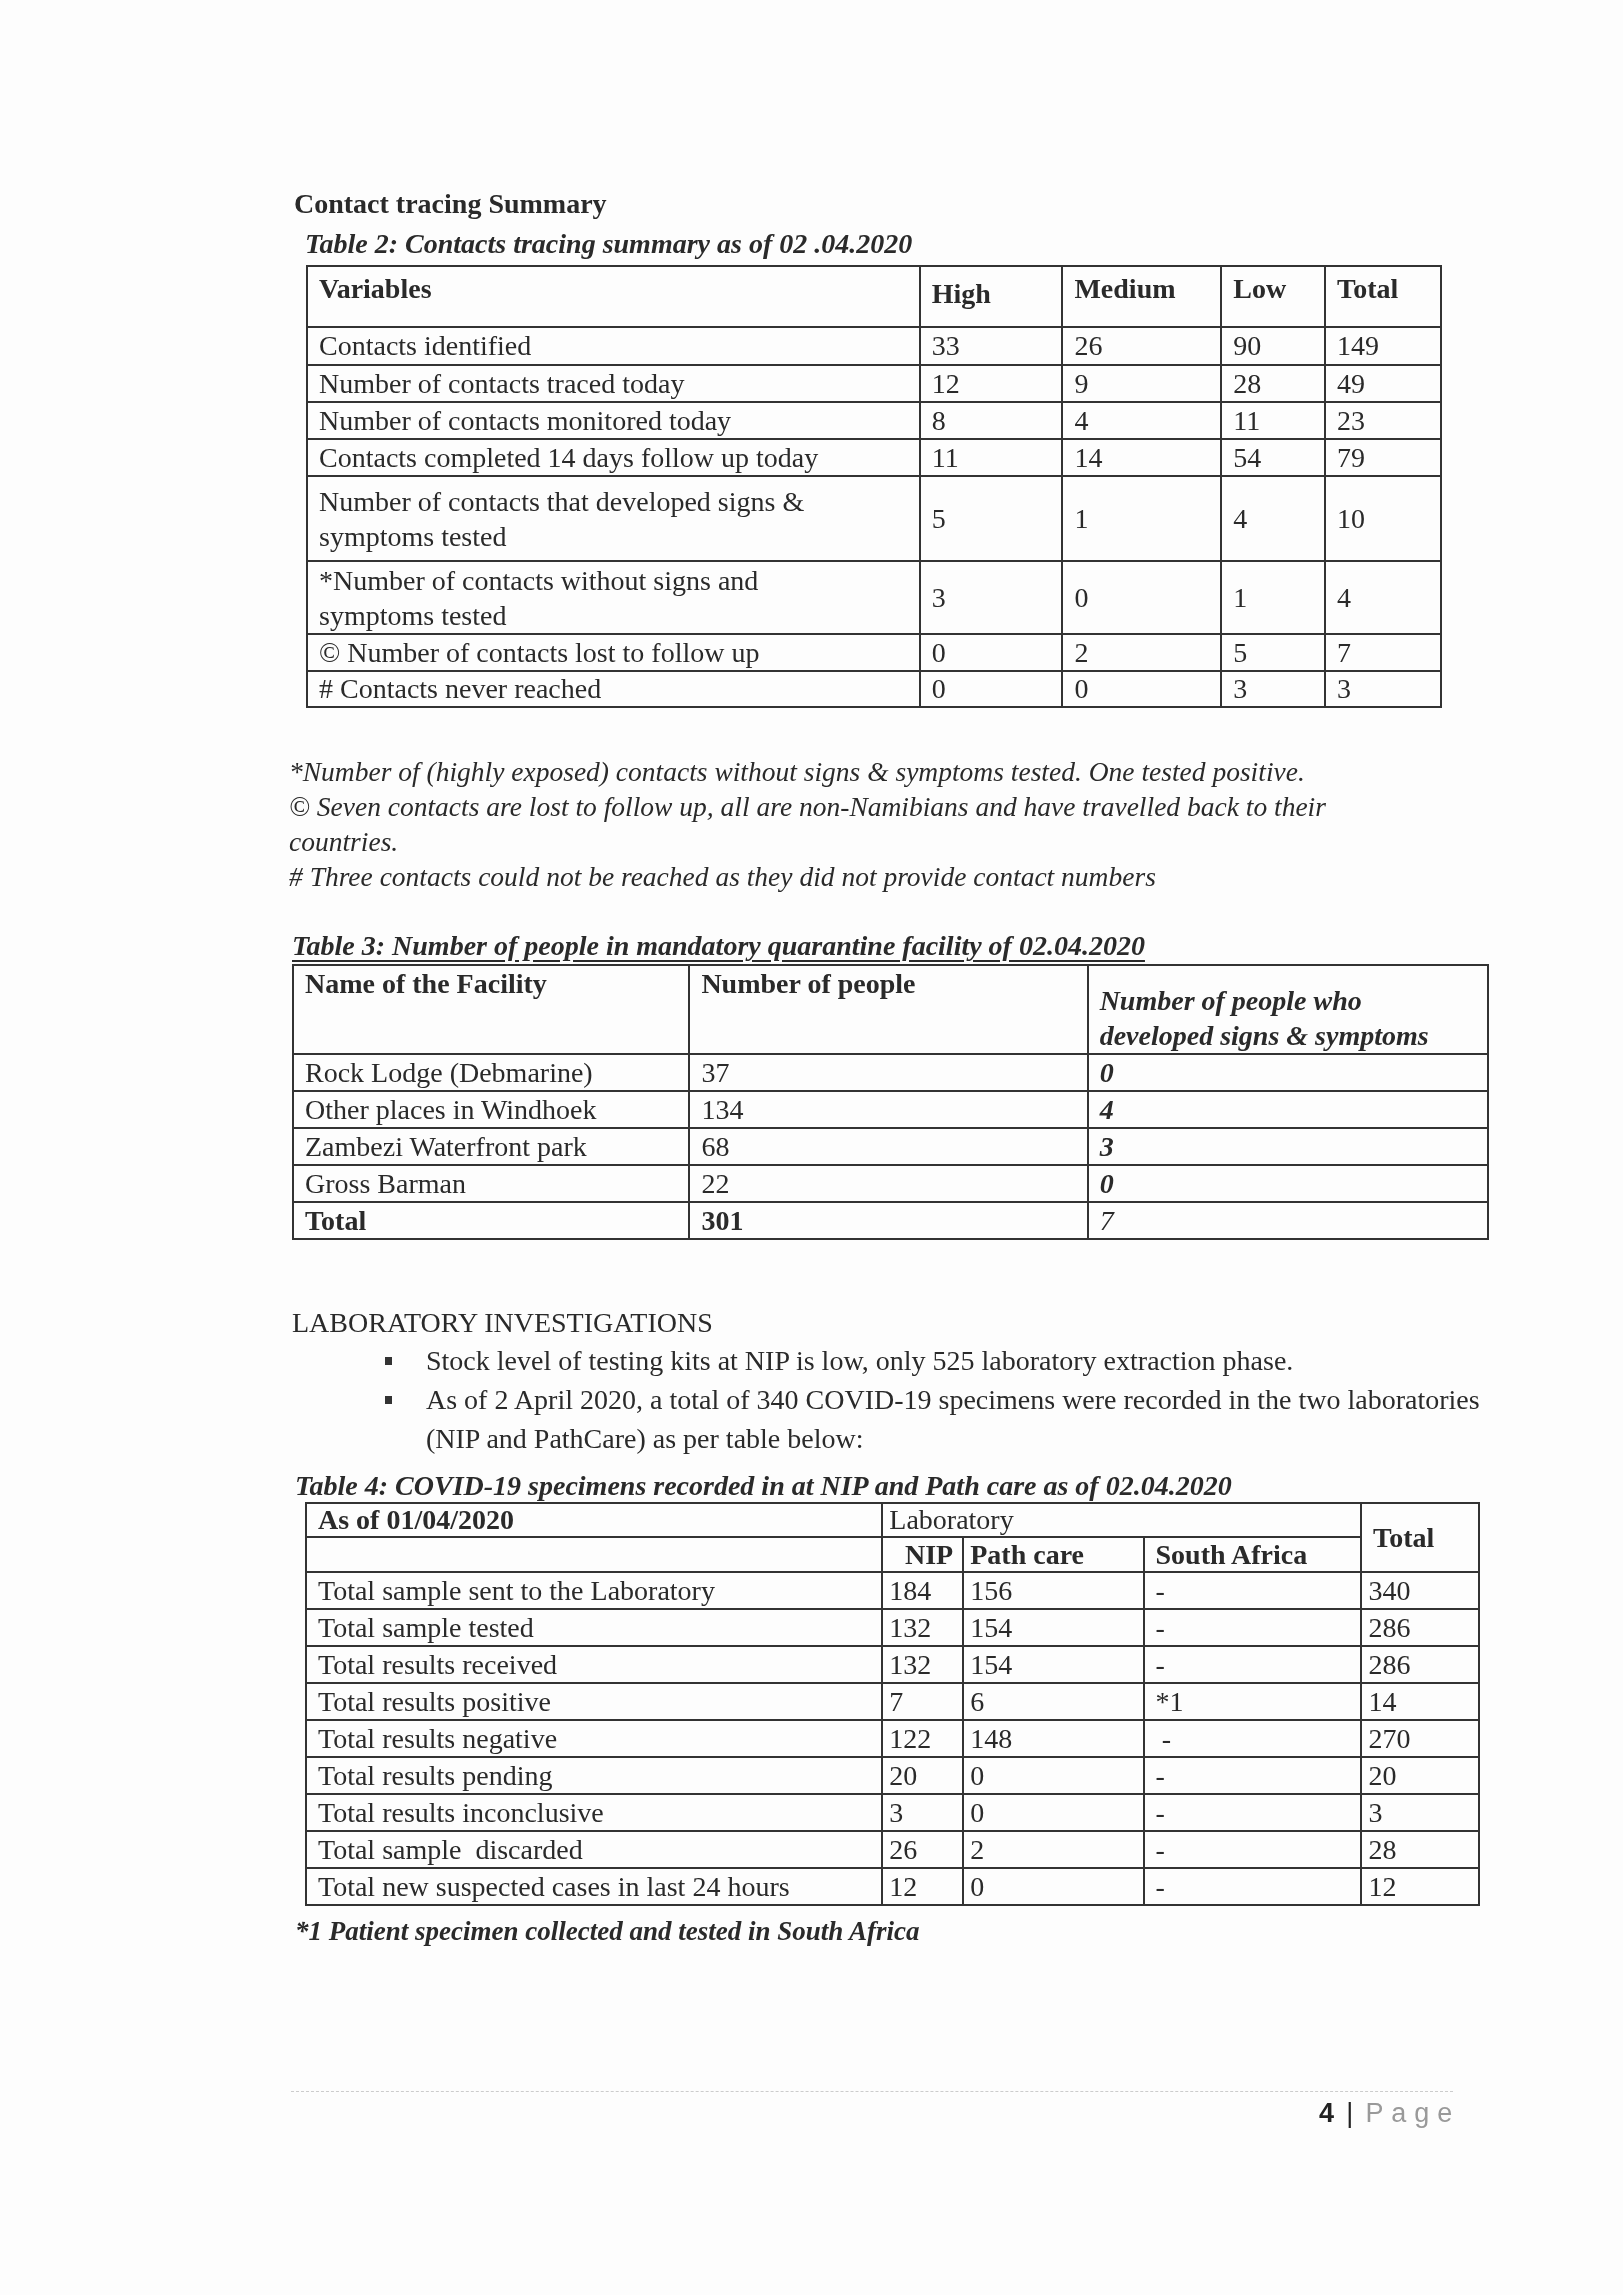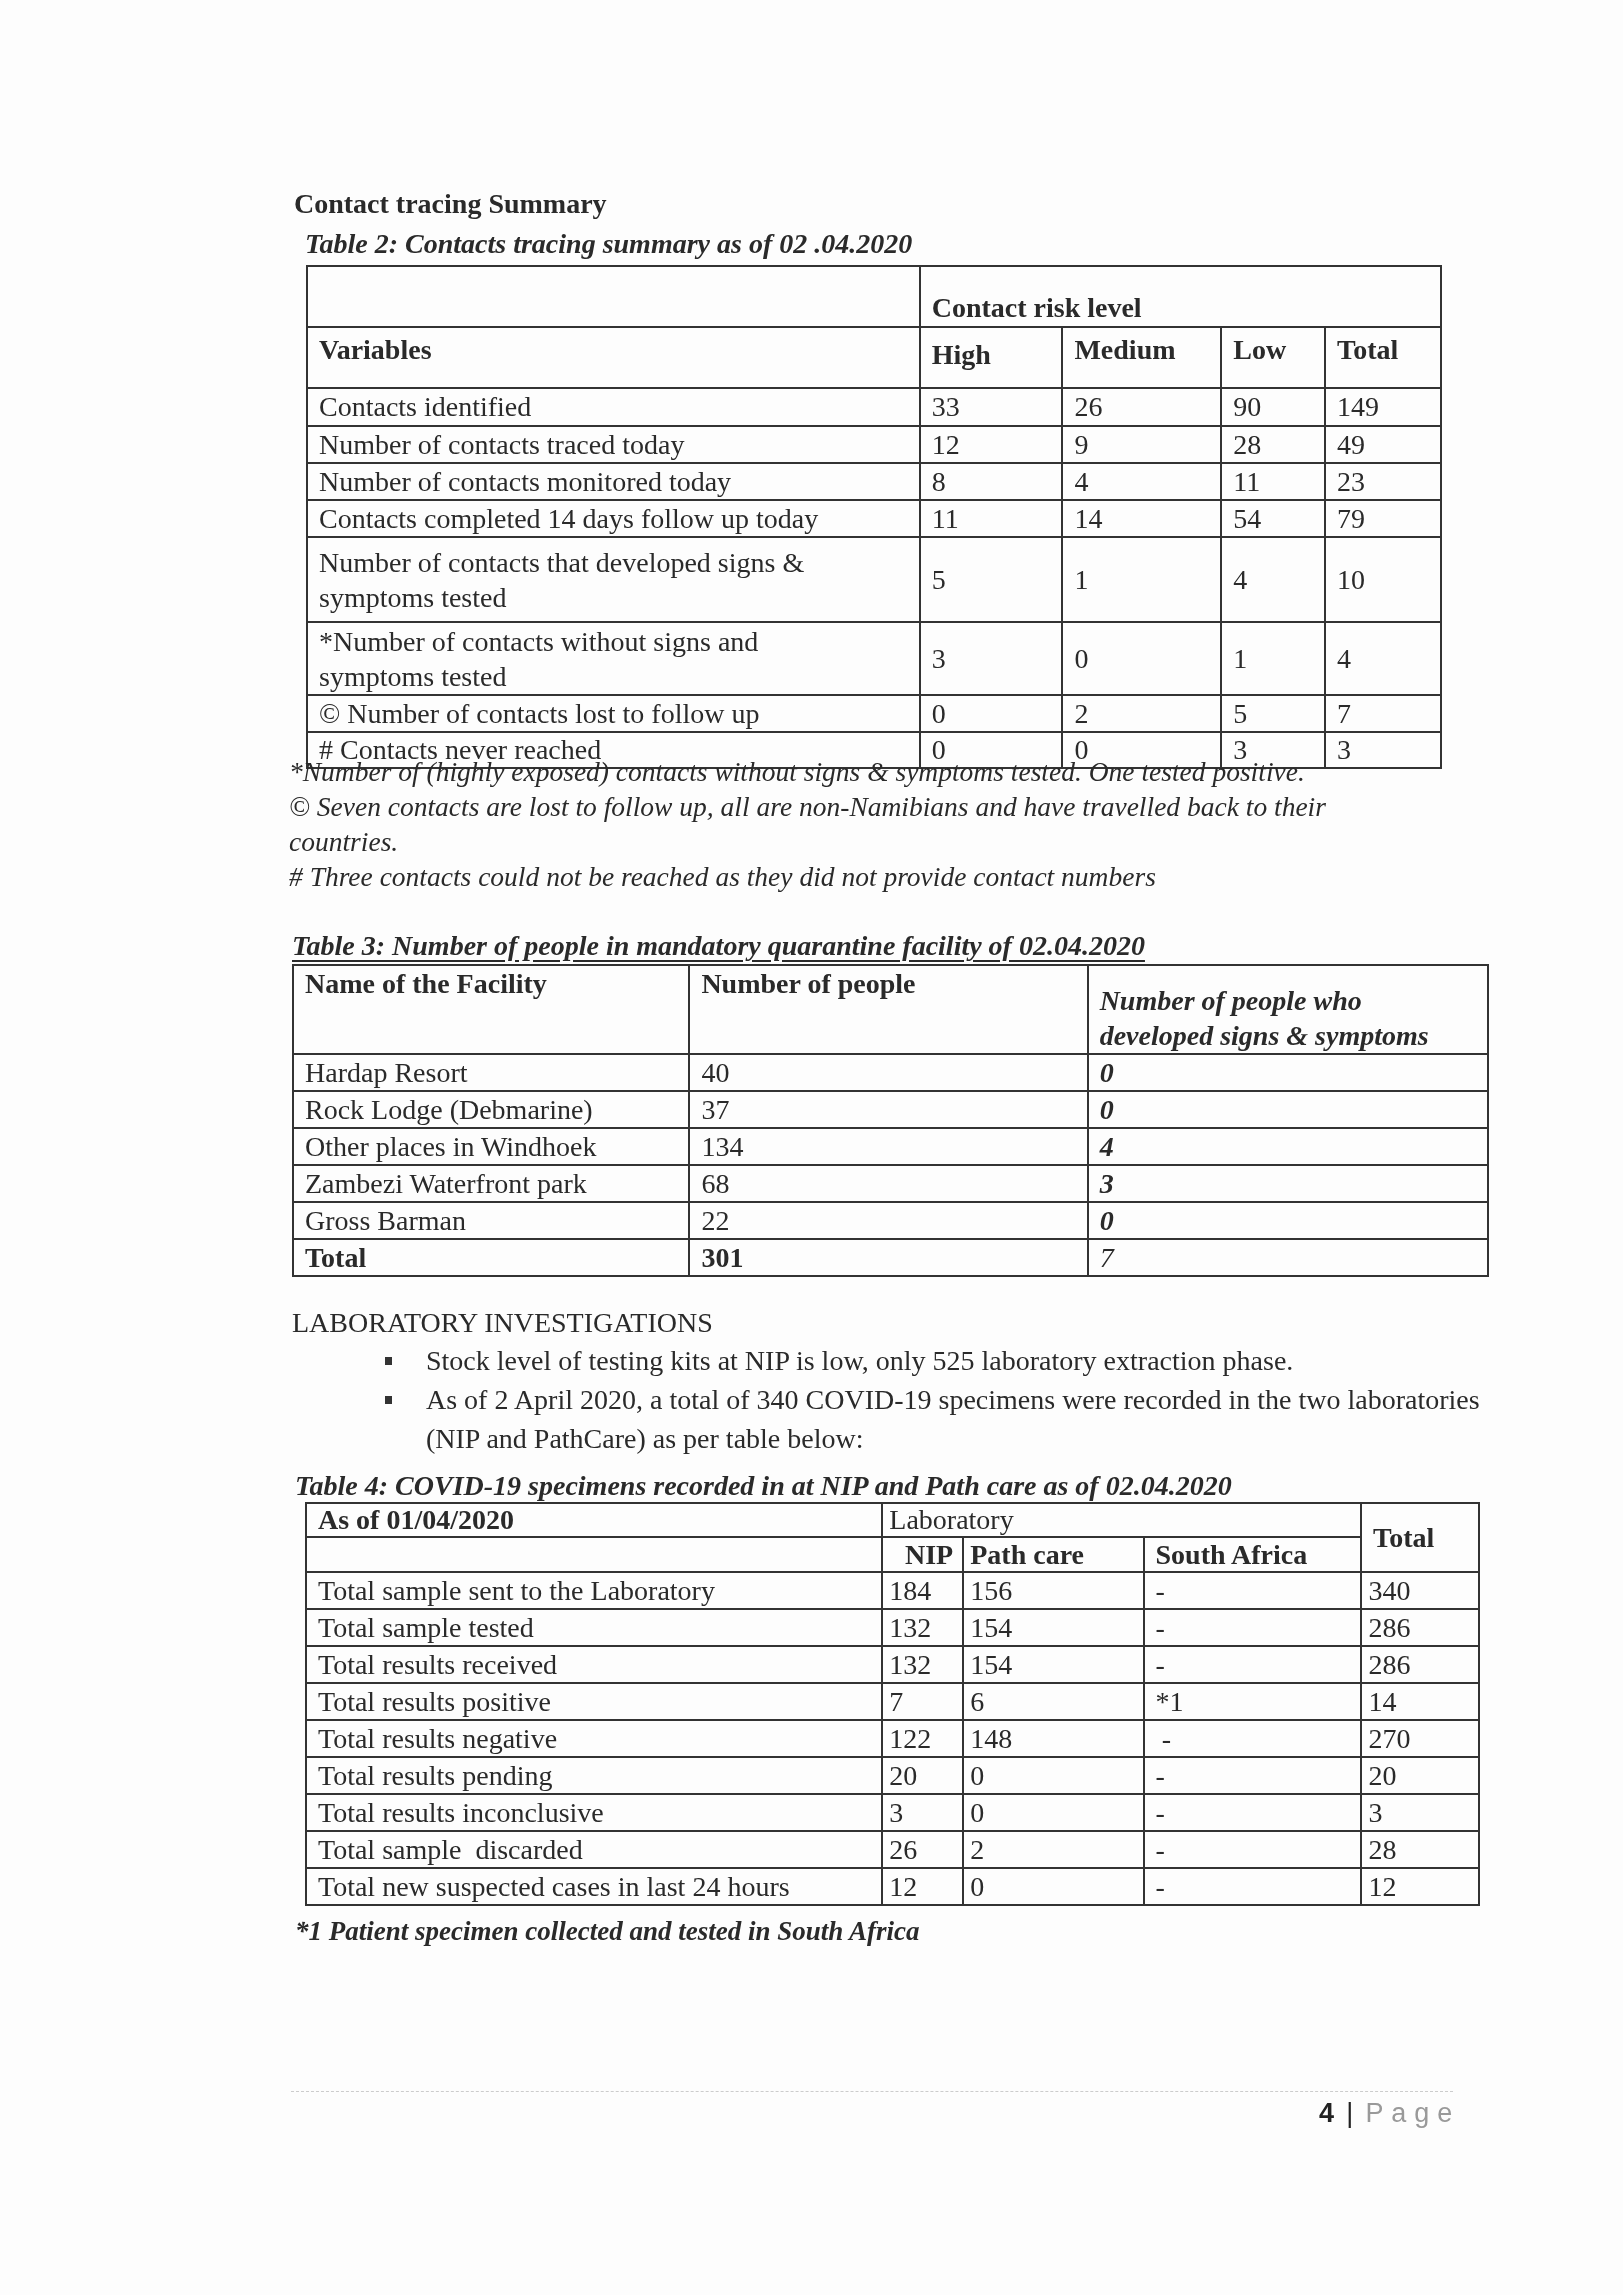--- a/index.html
+++ b/index.html
@@ -29,24 +29,20 @@
 
 <table style="left:306px; top:265px; width:1136px;">
   <colgroup>
     <col style="width:614px">
       <col style="width:143px">
       <col style="width:159px">
       <col style="width:104px">
       <col style="width:116px">
   </colgroup>
   <tbody>
-      <tr style="height:61px;">
-    <th></th>
-    <th colspan="4" style="vertical-align:bottom; padding-bottom:1.6px;">Contact risk level</th>
-  </tr>
   <tr style="height:61px;">
     <th style="vertical-align:top; padding-top:6.3px;">Variables</th>
     <th style="vertical-align:top; padding-top:11px;">High</th>
     <th style="vertical-align:top; padding-top:6.3px;">Medium</th>
     <th style="vertical-align:top; padding-top:6.3px;">Low</th>
     <th style="vertical-align:top; padding-top:6.3px;">Total</th>
   </tr>
   <tr style="height:38px;">
     <td>Contacts identified</td>
     <td>33</td>
@@ -118,25 +114,20 @@
   <colgroup>
     <col style="width:397px">
       <col style="width:399px">
       <col style="width:401px">
   </colgroup>
   <tbody>
       <tr style="height:83px;">
     <th style="vertical-align:top; padding-top:1.6px;">Name of the Facility</th>
     <th style="vertical-align:top; padding-top:1.6px;">Number of people</th>
     <th class="bi" style="vertical-align:top; padding-top:17px; line-height:35px; padding-right:15.7px;">Number of people who developed signs &amp; symptoms</th>
-  </tr>
-  <tr style="height:37px;">
-    <td>Hardap Resort</td>
-    <td>40</td>
-    <td class="bi">0</td>
   </tr>
   <tr style="height:37px;">
     <td>Rock Lodge (Debmarine)</td>
     <td>37</td>
     <td class="bi">0</td>
   </tr>
   <tr style="height:37px;">
     <td>Other places in Windhoek</td>
     <td>134</td>
     <td class="bi">4</td>

